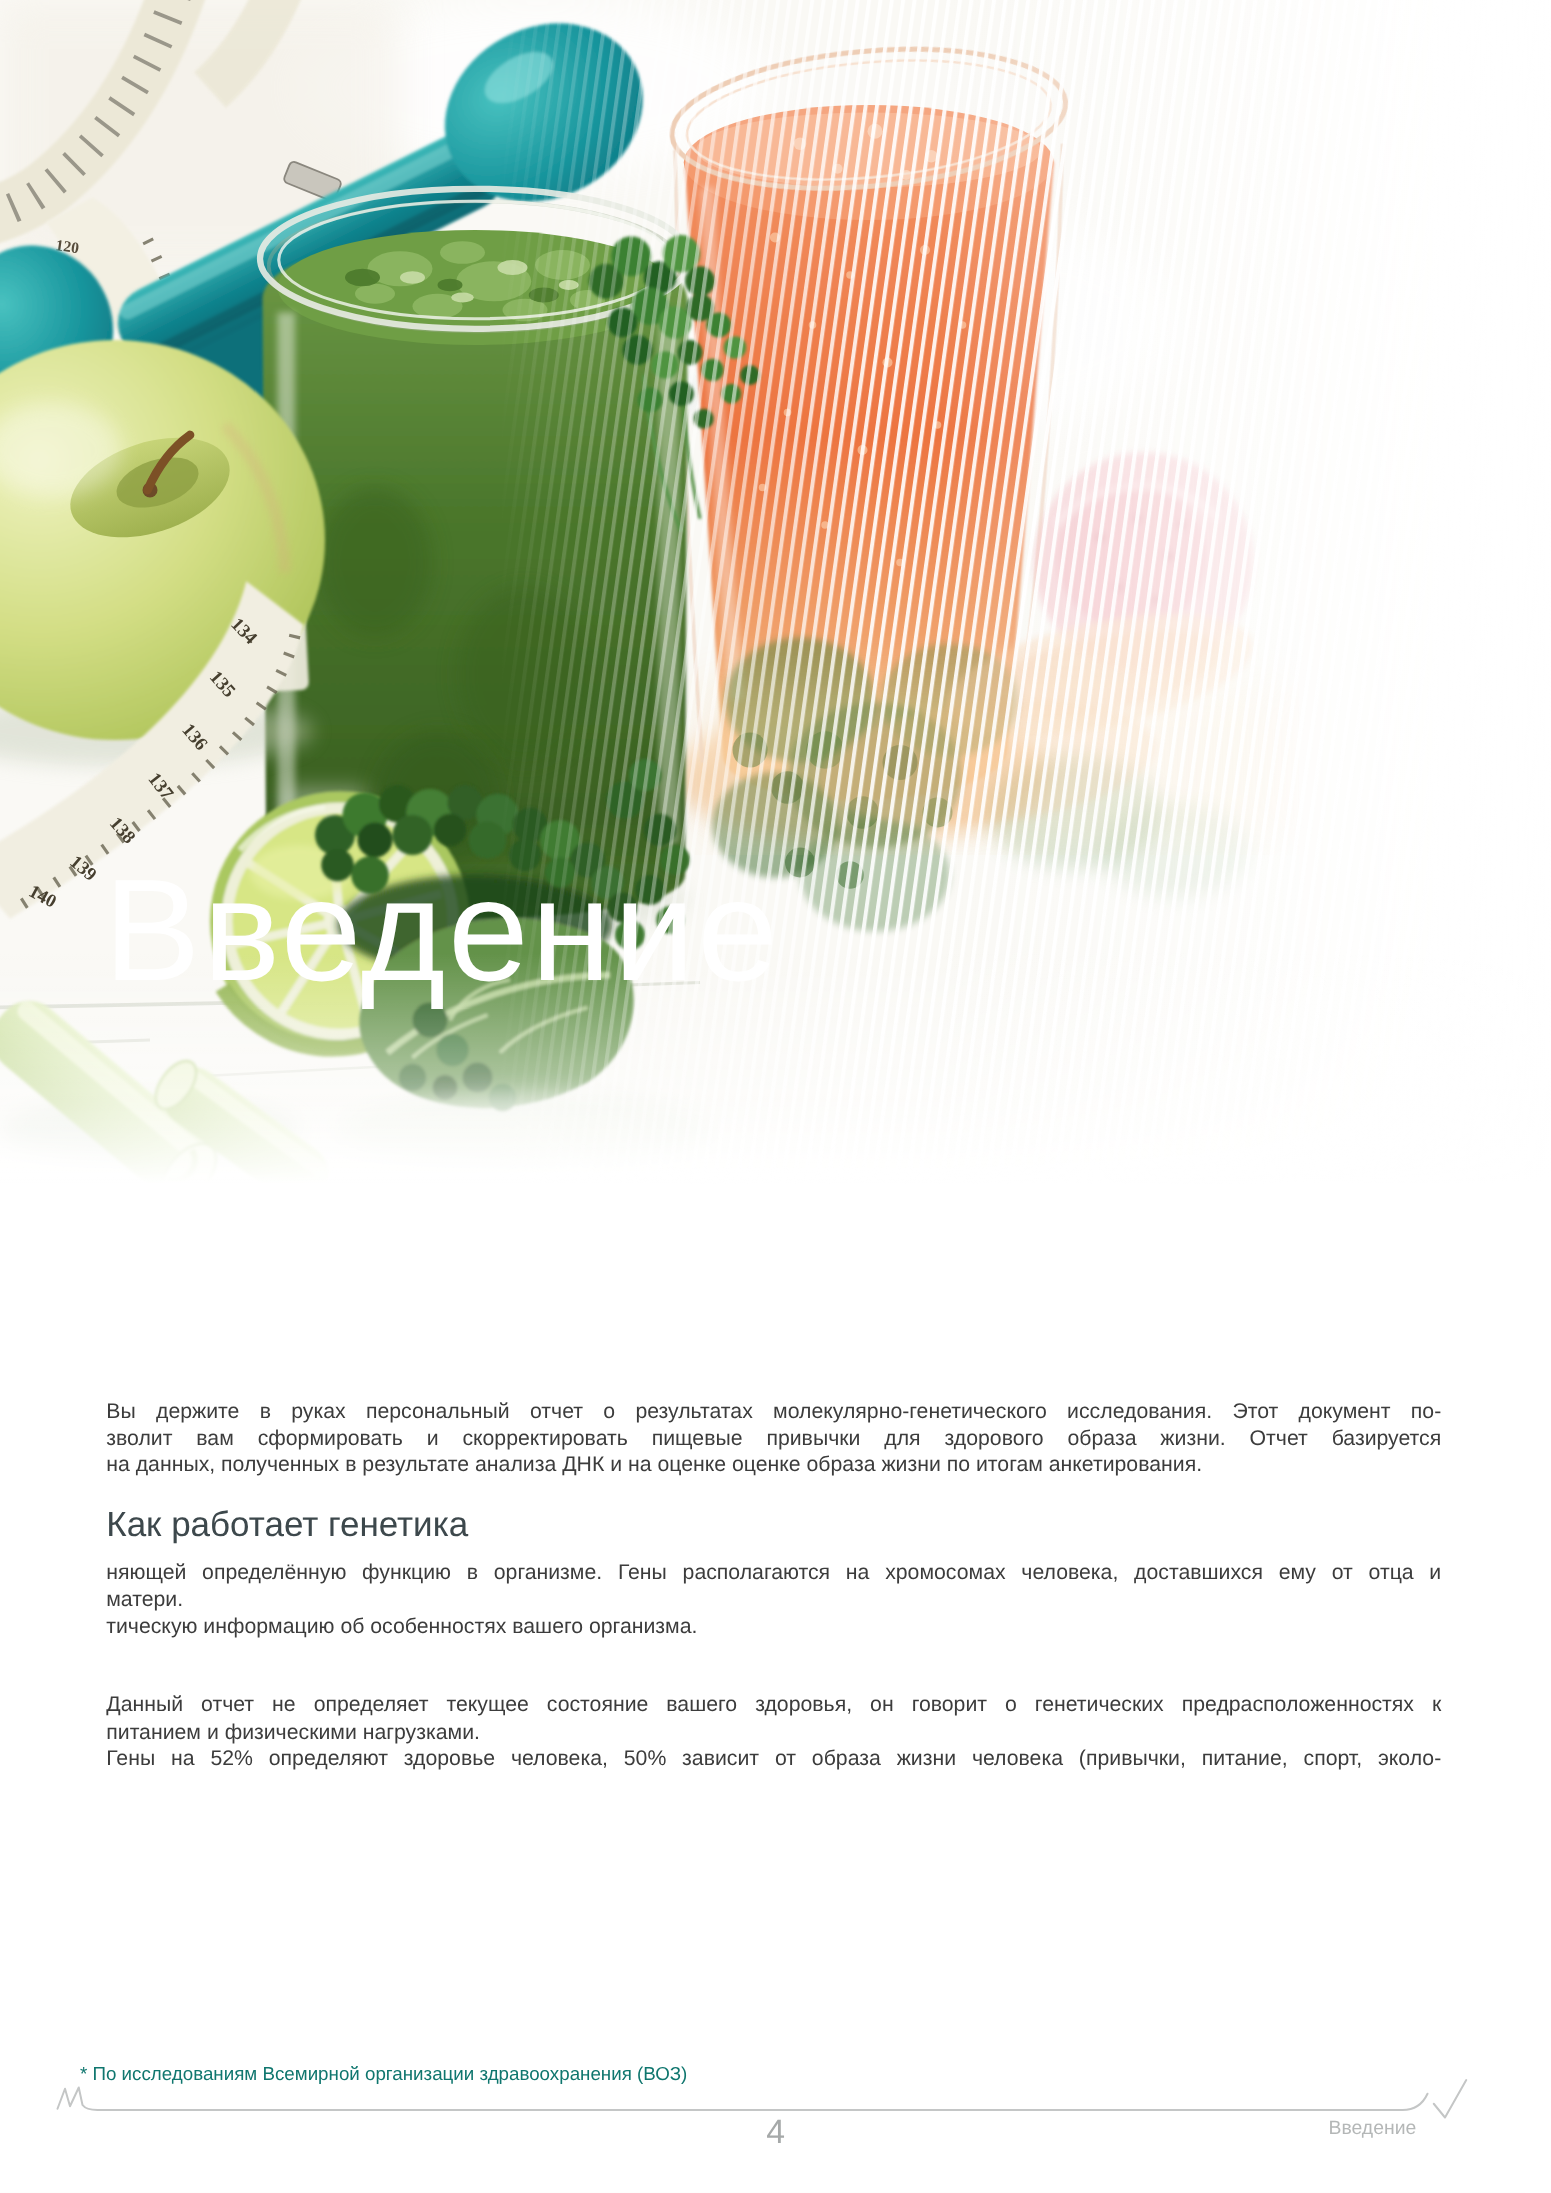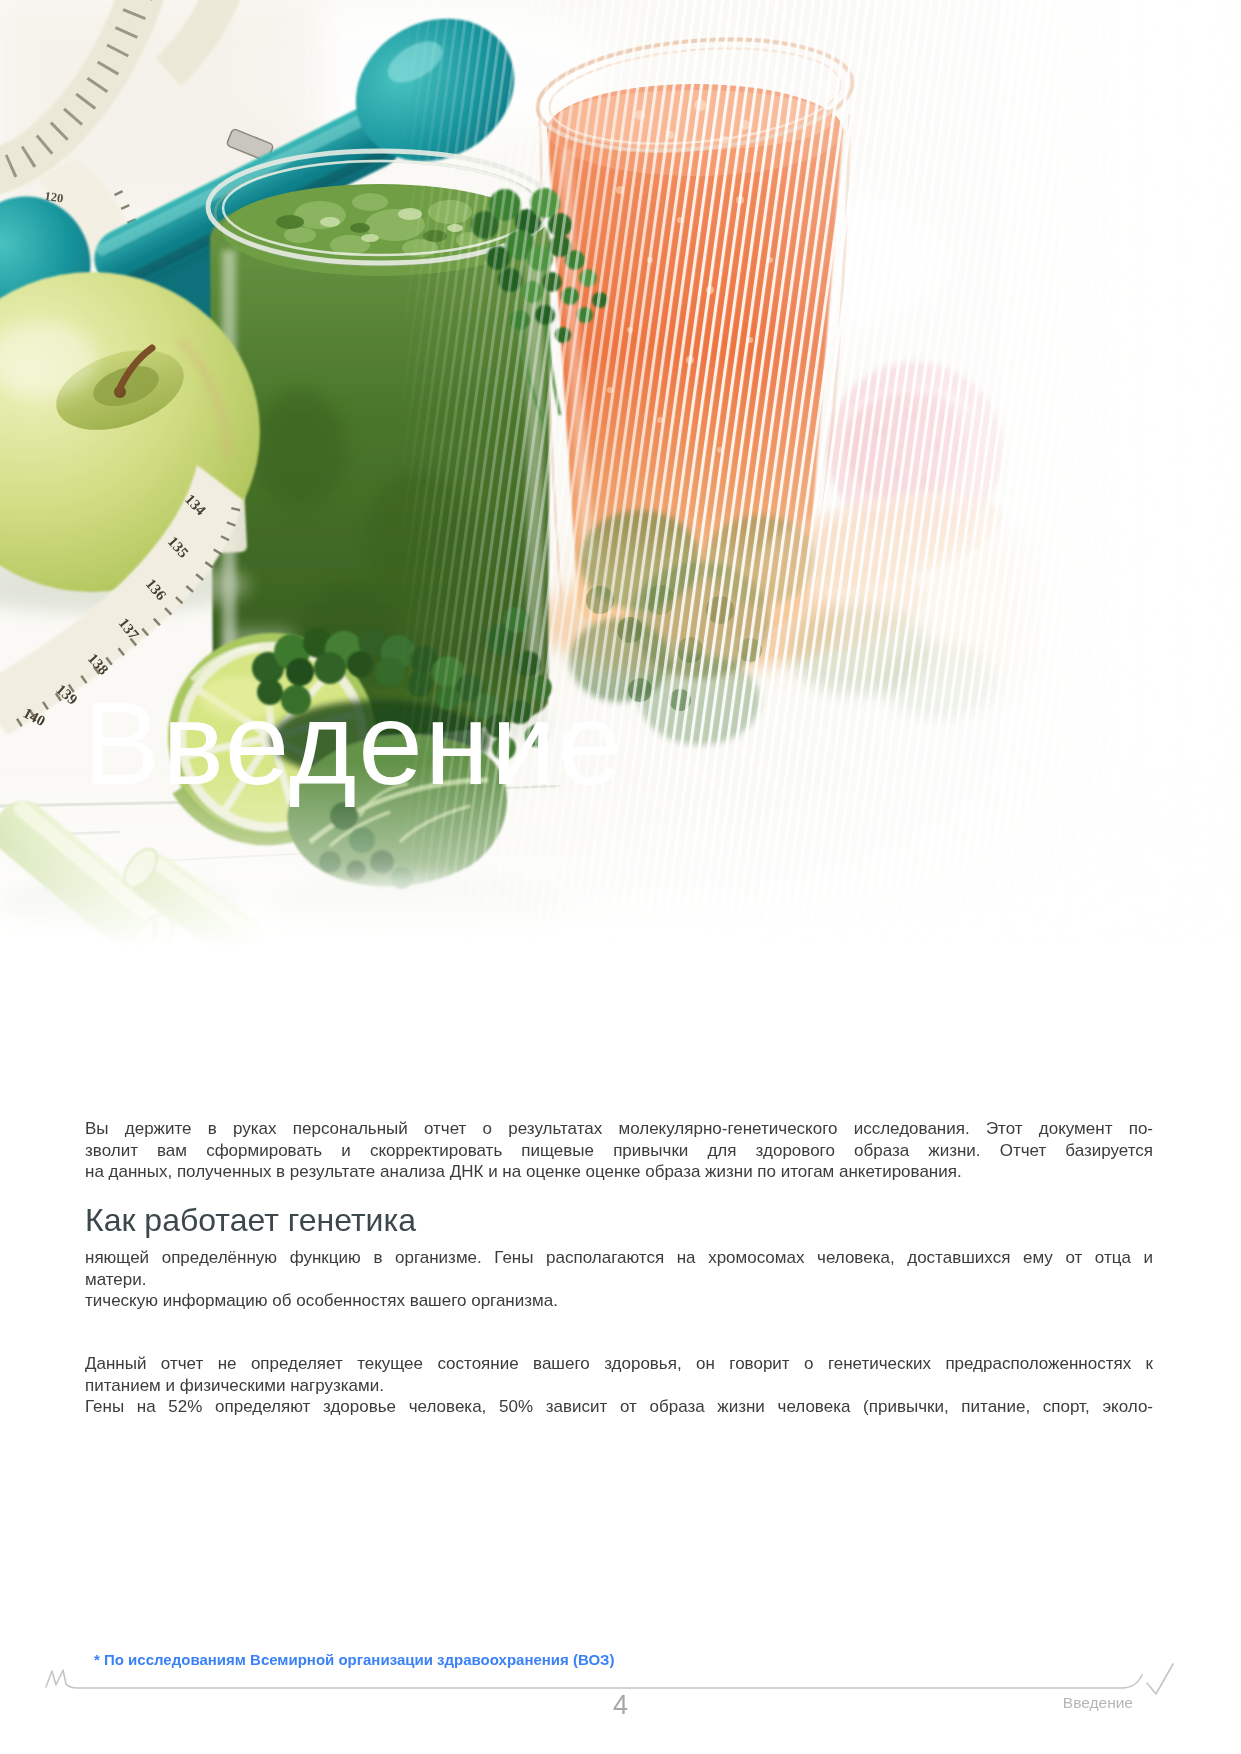--- a/index.html
+++ b/index.html
@@ -11,25 +11,25 @@
   .hero-title{position:absolute;left:83px;top:686px;font-size:116px;line-height:1;
       font-weight:200;letter-spacing:2px;color:#ffffff;white-space:nowrap;z-index:5;}
   .tapeNumB{font-family:"Liberation Serif",serif;font-size:15px;font-weight:700;fill:#463f2f;}
   .tapeNumA{font-family:"Liberation Serif",serif;font-size:12.5px;font-weight:700;fill:#564c3c;}
   .tapeNumG{font-family:"Liberation Serif",serif;font-size:12px;font-weight:700;fill:#55503e;}
   
   .textcol{position:absolute;left:85px;width:1068px;color:#3c3c3c;font-size:17px;line-height:21.5px;}
   .jline{text-align:justify;text-align-last:justify;}
   .jend{text-align:justify;text-align-last:left;}
   .p1{top:1118px;}
-  .section-heading{position:absolute;left:85px;top:1202px;font-size:32px;line-height:36px;
+  .section-heading{position:absolute;left:85px;top:1202px;font-size:28px;line-height:36px;
       color:#3d484c;font-weight:400;}
   .p2{top:1247px;}
   .p3{top:1353px;}
-  .footnote{position:absolute;left:94px;top:1651px;font-size:15px;color:#3b82f6;font-weight:bold;}
+  .footnote{position:absolute;left:64px;top:1651px;font-size:15px;color:#0f766e;}
   
   .footer-rule{position:absolute;left:0;top:1658px;}
   .page-number{position:absolute;left:0;right:0;top:1690px;text-align:center;
       font-size:27px;color:#a6a9a9;font-weight:300;}
   .footer-label{position:absolute;right:108px;top:1694px;font-size:15.5px;color:#b4b7b7;}
 </style>
 </head>
 <body>
 
 <div class="page">

